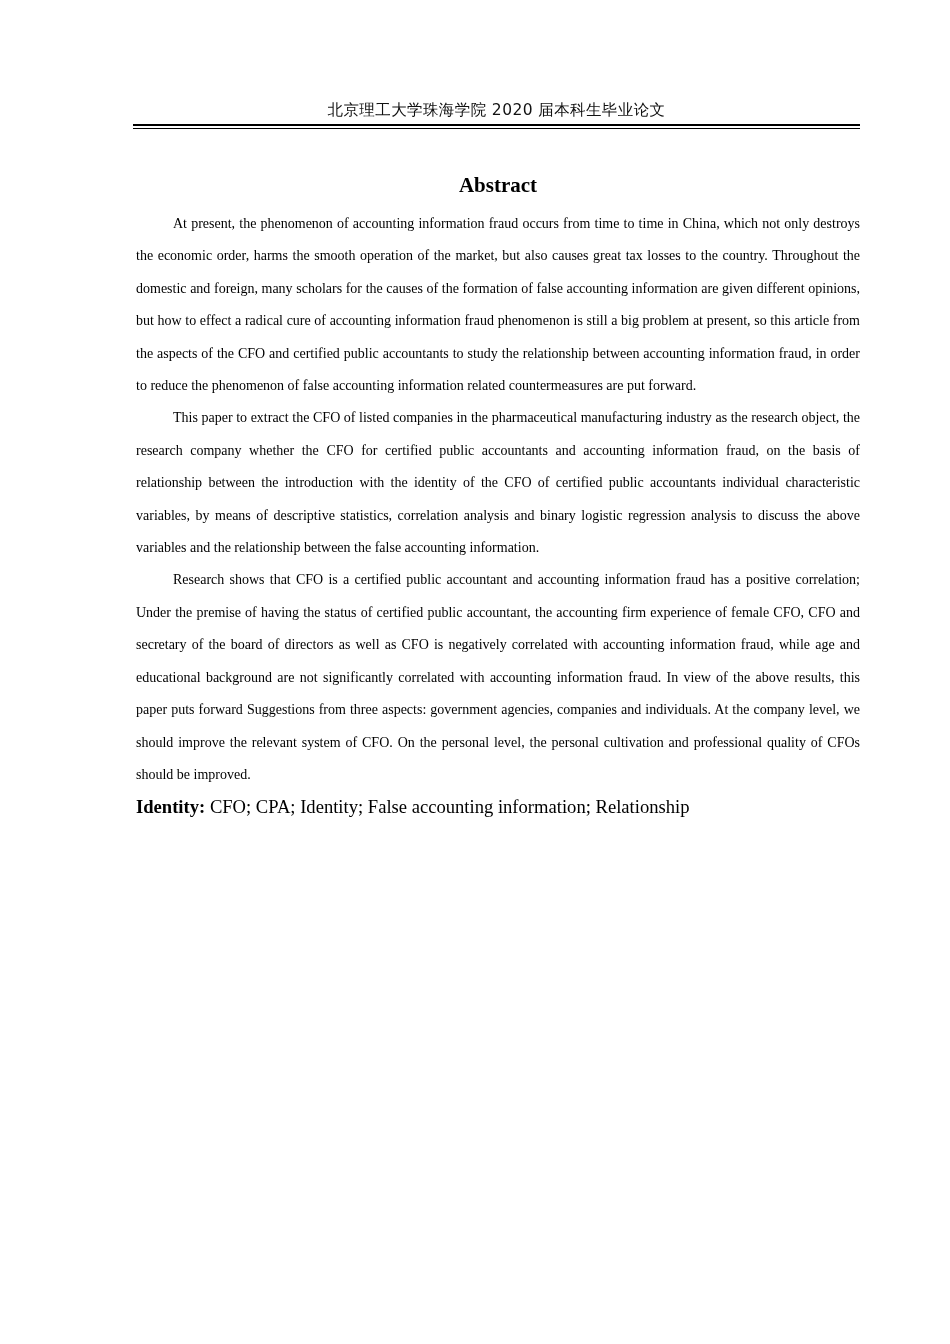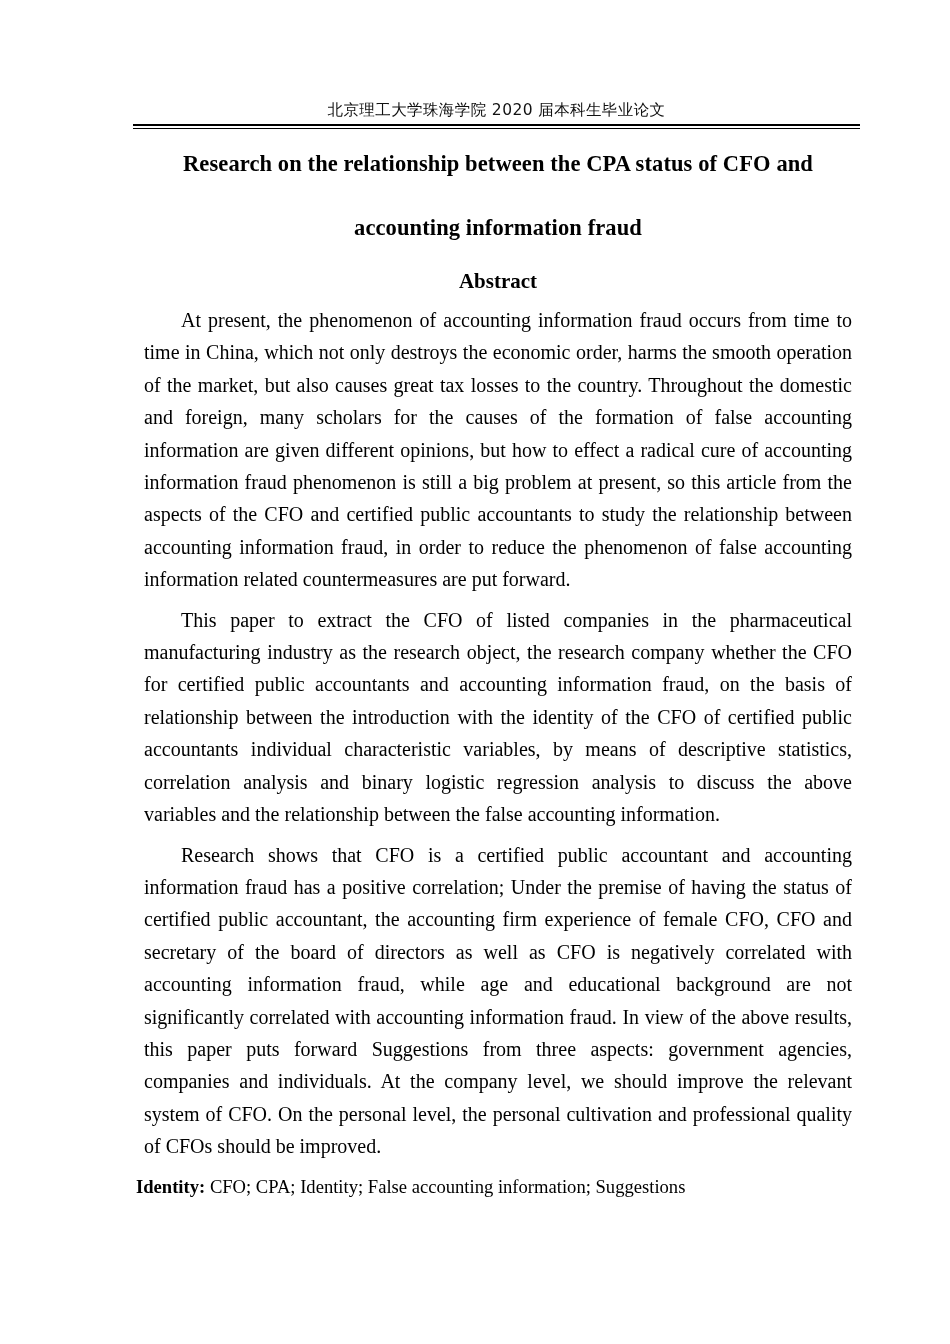--- a/index.html
+++ b/index.html
@@ -73,26 +73,26 @@
   .section-heading {
     font-size: 21px;
     font-weight: bold;
     text-align: center;
     margin-top: 22px;
     margin-bottom: 8px;
     line-height: 30px;
   }
 
   p.body-para {
-    font-size: 20px;
+    font-size: 14px;
     line-height: 32.4px;
     text-align: justify;
     text-justify: inter-word;
     text-indent: 37px;
-    margin: 8px;
+    margin: 0;
     hyphens: none;
     -webkit-hyphens: none;
   }
 
   p.keywords-line {
     font-size: 18.6px;
     line-height: 32.4px;
     text-align: left;
     text-indent: 0;
     margin: 0;
@@ -107,32 +107,28 @@
 
 <div class="page">
 
   <div class="header-zone">
     <div class="header-text">北京理工大学珠海学院 2020 届本科生毕业论文</div>
     <div class="header-rule"></div>
   </div>
 
   <div class="content">
 
-    <div class="doc-title">
-      <span class="title-line">Research on the relationship between the CPA status of CFO and</span>
-      <span class="title-line">accounting information fraud</span>
-    </div>
 
     <div class="section-heading">Abstract</div>
 
     <p class="body-para">At present, the phenomenon of accounting information fraud occurs from time to time in China, which not only destroys the economic order, harms the smooth operation of the market, but also causes great tax losses to the country. Throughout the domestic and foreign, many scholars for the causes of the formation of false accounting information are given different opinions, but how to effect a radical cure of accounting information fraud phenomenon is still a big problem at present, so this article from the aspects of the CFO and certified public accountants to study the relationship between accounting information fraud, in order to reduce the phenomenon of false accounting information related countermeasures are put forward.</p>
 
     <p class="body-para">This paper to extract the CFO of listed companies in the pharmaceutical manufacturing industry as the research object, the research company whether the CFO for certified public accountants and accounting information fraud, on the basis of relationship between the introduction with the identity of the CFO of certified public accountants individual characteristic variables, by means of descriptive statistics, correlation analysis and binary logistic regression analysis to discuss the above variables and the relationship between the false accounting information.</p>
 
     <p class="body-para">Research shows that CFO is a certified public accountant and accounting information fraud has a positive correlation; Under the premise of having the status of certified public accountant, the accounting firm experience of female CFO, CFO and secretary of the board of directors as well as CFO is negatively correlated with accounting information fraud, while age and educational background are not significantly correlated with accounting information fraud. In view of the above results, this paper puts forward Suggestions from three aspects: government agencies, companies and individuals. At the company level, we should improve the relevant system of CFO. On the personal level, the personal cultivation and professional quality of CFOs should be improved.</p>
 
     <p class="keywords-line">
-      <span class="keywords-label">Identity:</span><span>&nbsp;</span><span>CFO; CPA; Identity; False accounting information; Suggestions</span>
+      <span class="keywords-label">Identity:</span><span>&nbsp;</span><span>CFO; CPA; Identity; False accounting information; Relationship</span>
     </p>
 
   </div>
 
 </div>
 
 </body></html>

